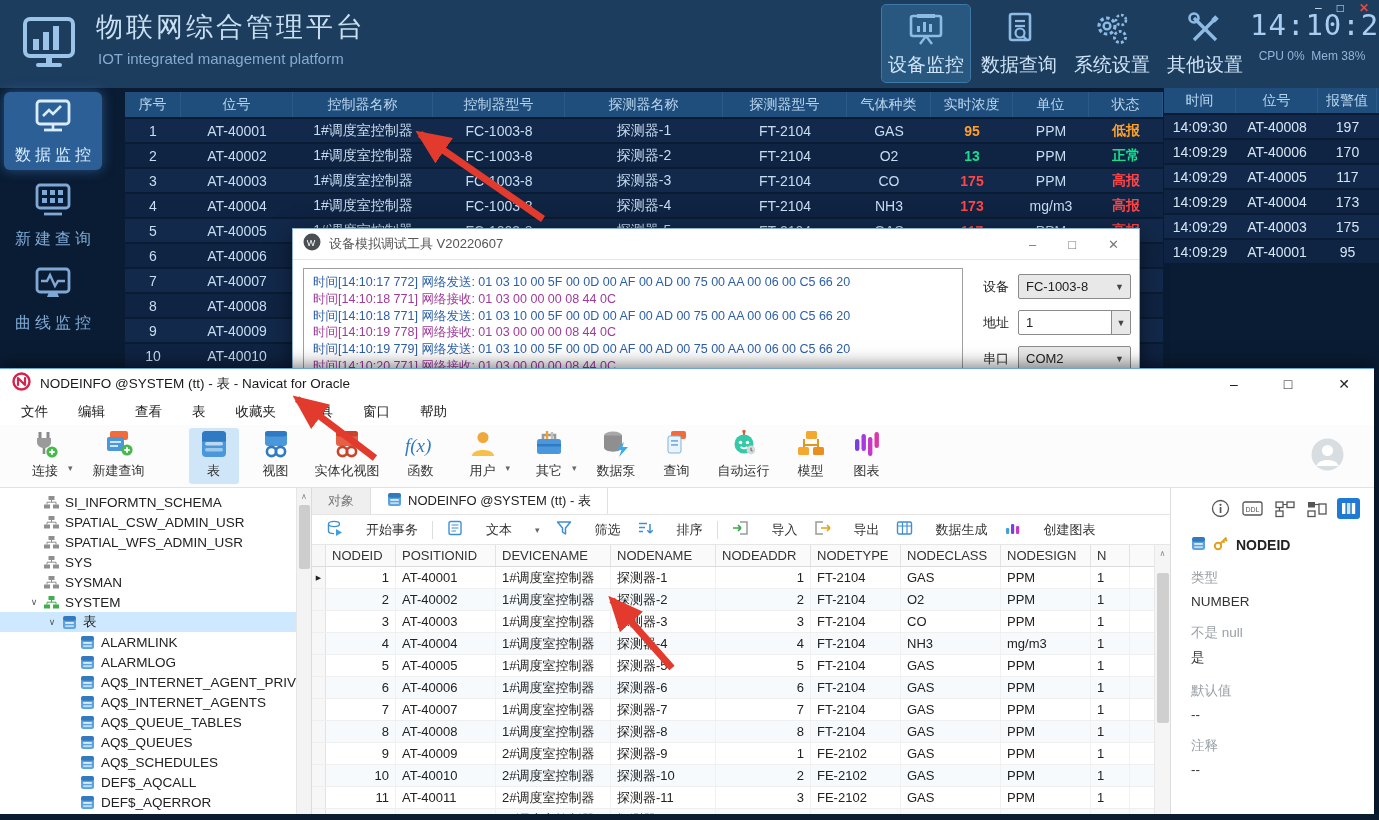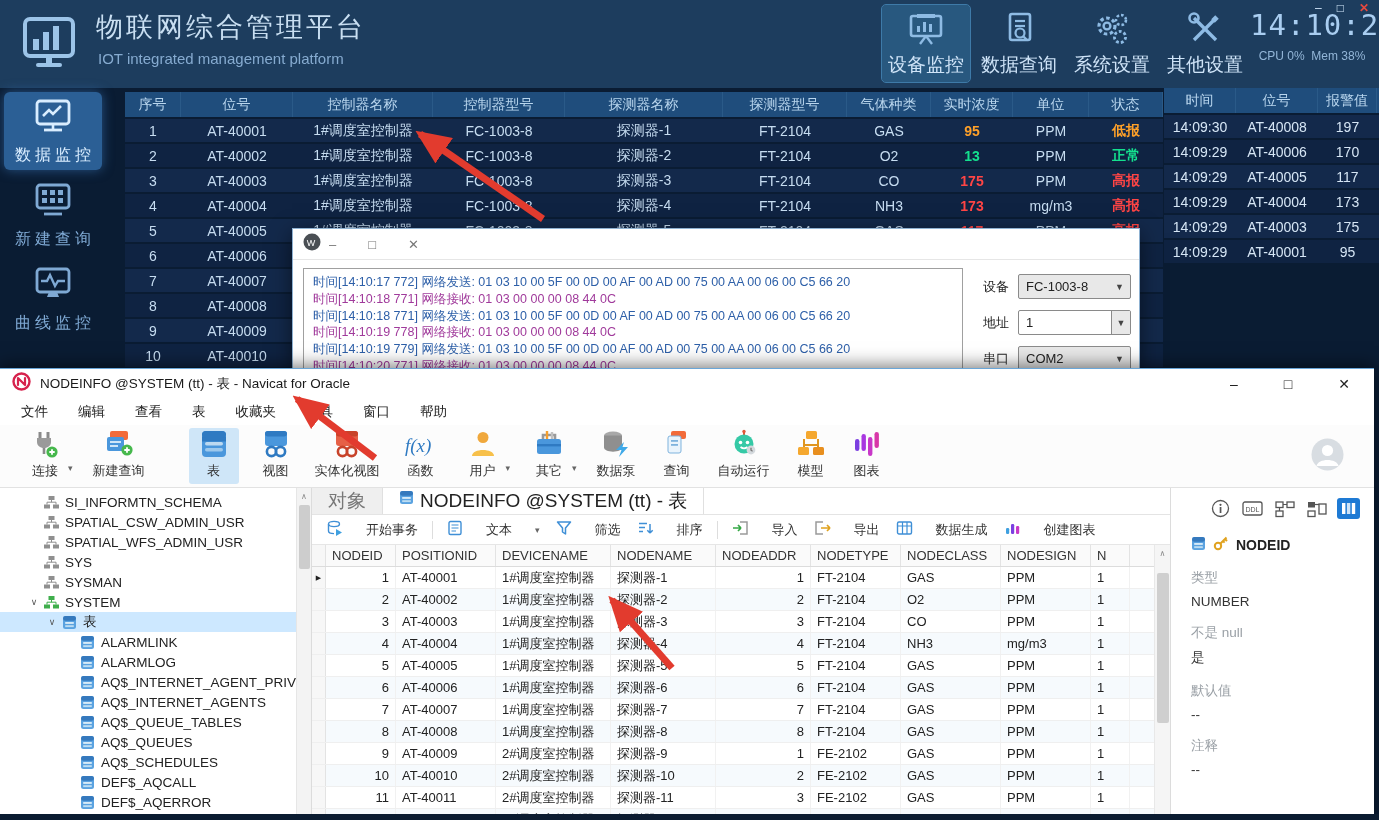--- a/index.html
+++ b/index.html
@@ -74,21 +74,21 @@
 .tree-row{height:20px;display:flex;align-items:center;font-size:13.5px;color:#222;white-space:nowrap}
 .tree-row.selected{background:#cde8ff}
 .tree-chevron{width:16px;text-align:center;color:#555;font-size:9px;flex:none}
 .tree-ico{width:18px;display:flex;justify-content:center;flex:none}
 .tree-label{padding-left:5px}
 .tree-scroll{position:absolute;right:0;top:0;width:15px;height:100%;background:#f3f3f3;border-left:1px solid #e6e6e6}
 .ts-up{text-align:center;font-size:8px;color:#888;padding-top:4px}
 .ts-thumb{position:absolute;top:17px;left:2px;width:11px;height:64px;background:#cdcdcd;border-radius:2px}
 .nv-main{flex:1;display:flex;flex-direction:column;min-width:0}
 .nv-tabs{height:27px;display:flex;border-bottom:1px solid #e4e4e4;background:#fff}
-.tab{display:flex;align-items:flex-start;gap:6px;padding:0 16px;font-size:19px}
+.tab{display:flex;align-items:center;gap:6px;padding:0 16px;font-size:13px}
 .tab.inactive{background:#efefef;color:#777;border-right:1px solid #e0e0e0}
 .tab.active{background:#fff;color:#222;border-right:1px solid #e0e0e0}
 .nv-gridbar{height:30px;display:flex;align-items:center;gap:2px;padding-left:8px;border-bottom:1px solid #e6e6e6;font-size:13px;color:#333}
 .gb-btn{display:flex;align-items:center;gap:23px;padding:0 7px;height:24px}
 .gb-sep{width:1px;height:18px;background:#ddd;margin:0 5px}
 .gb-caret{font-size:9px;color:#666}
 .nv-grid{flex:1;position:relative;overflow:hidden}
 .g-head{display:flex;height:22px;background:#fafafa;border-bottom:1px solid #dcdcdc}
 .g-hcell{font-size:13px;color:#333;display:flex;align-items:center;padding:0 6px;border-right:1px solid #e3e3e3;overflow:hidden;white-space:nowrap;flex:none}
 .g-row{display:flex;height:22px;border-bottom:1px solid #efefef}
@@ -392,20 +392,21 @@
         <div class="t-cell" style="width: 59px; color: rgb(214, 230, 245);">95</div>
       </div>
     </div>
 
   <div class="debug-win">
     <div class="dbg-title">
       <span><svg xmlns="http://www.w3.org/2000/svg" width="18" height="18" viewBox="0 0 18 18">
             <circle cx="9" cy="9" r="8.5" fill="#4a4f54"></circle>
             <text x="3.8" y="12.6" font-size="9" fill="#fff" font-family="sans-serif">W</text>
           </svg></span>
+      <span class="dbg-ttl">设备模拟调试工具 V20220607</span>
       <span class="dbg-ctl">
         <span>–</span>
         <span>□</span>
         <span>✕</span>
       </span>
     </div>
     <div class="dbg-log" id="dbg-log">
         <div class="log-send">时间[14:10:17 772] 网络发送: 01 03 10 00 5F 00 0D 00 AF 00 AD 00 75 00 AA 00 06 00 C5 66 20</div>
         <div class="log-recv">时间[14:10:18 771] 网络接收: 01 03 00 00 00 08 44 0C</div>
         <div class="log-send">时间[14:10:18 771] 网络发送: 01 03 10 00 5F 00 0D 00 AF 00 AD 00 75 00 AA 00 06 00 C5 66 20</div>

